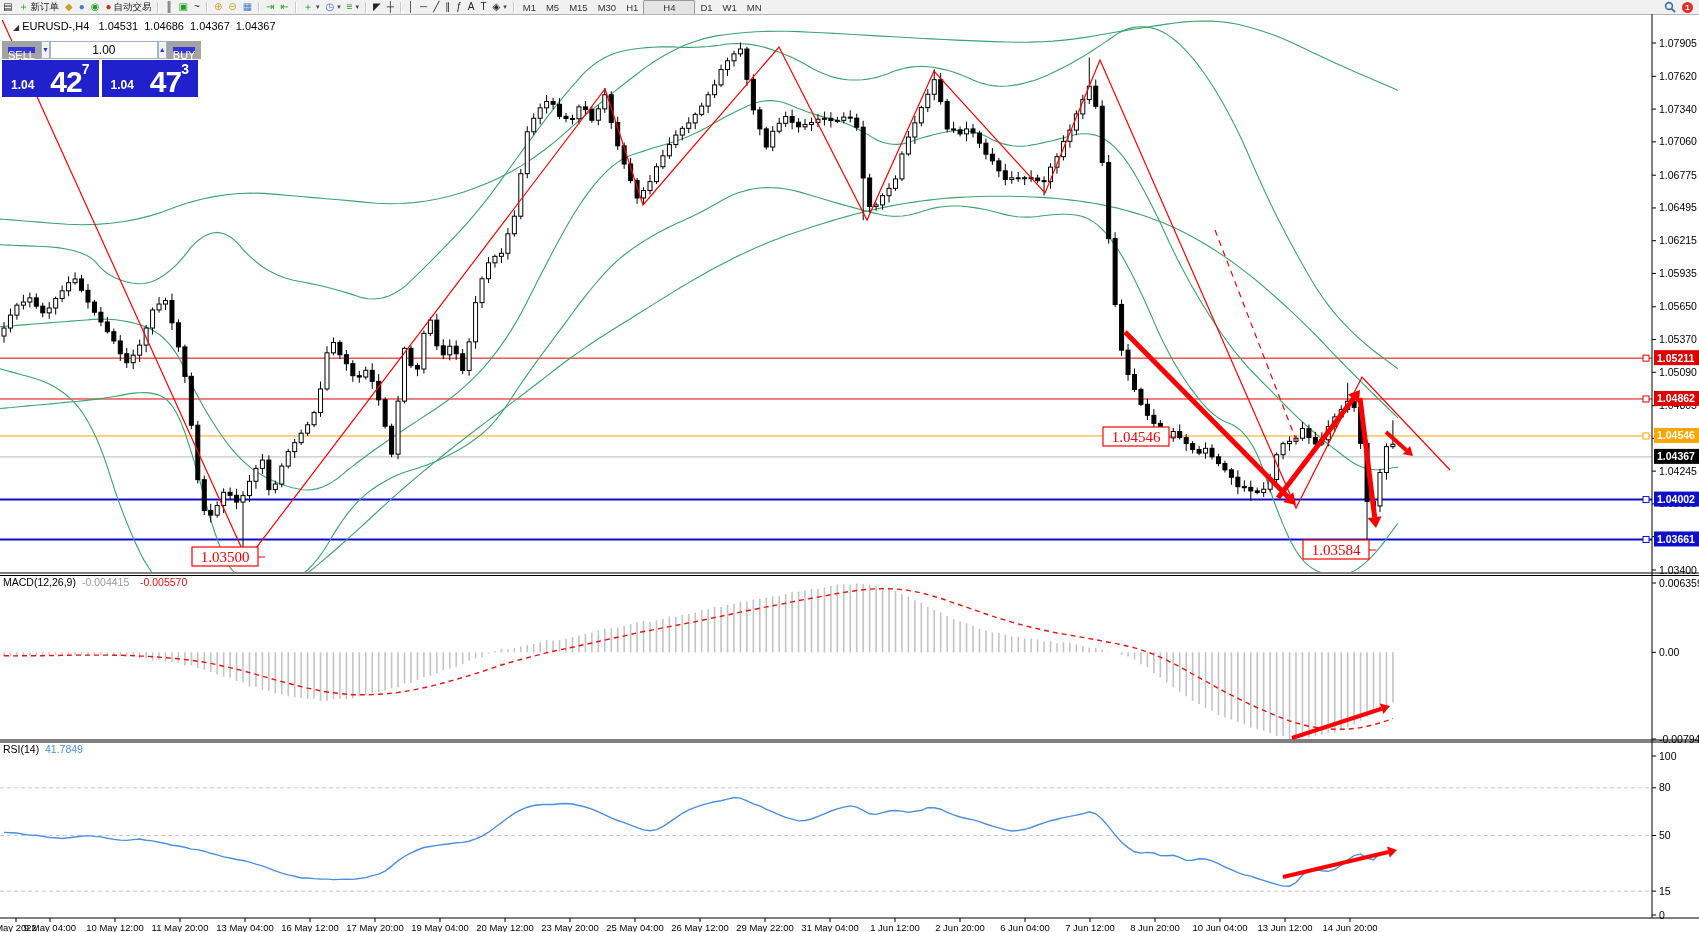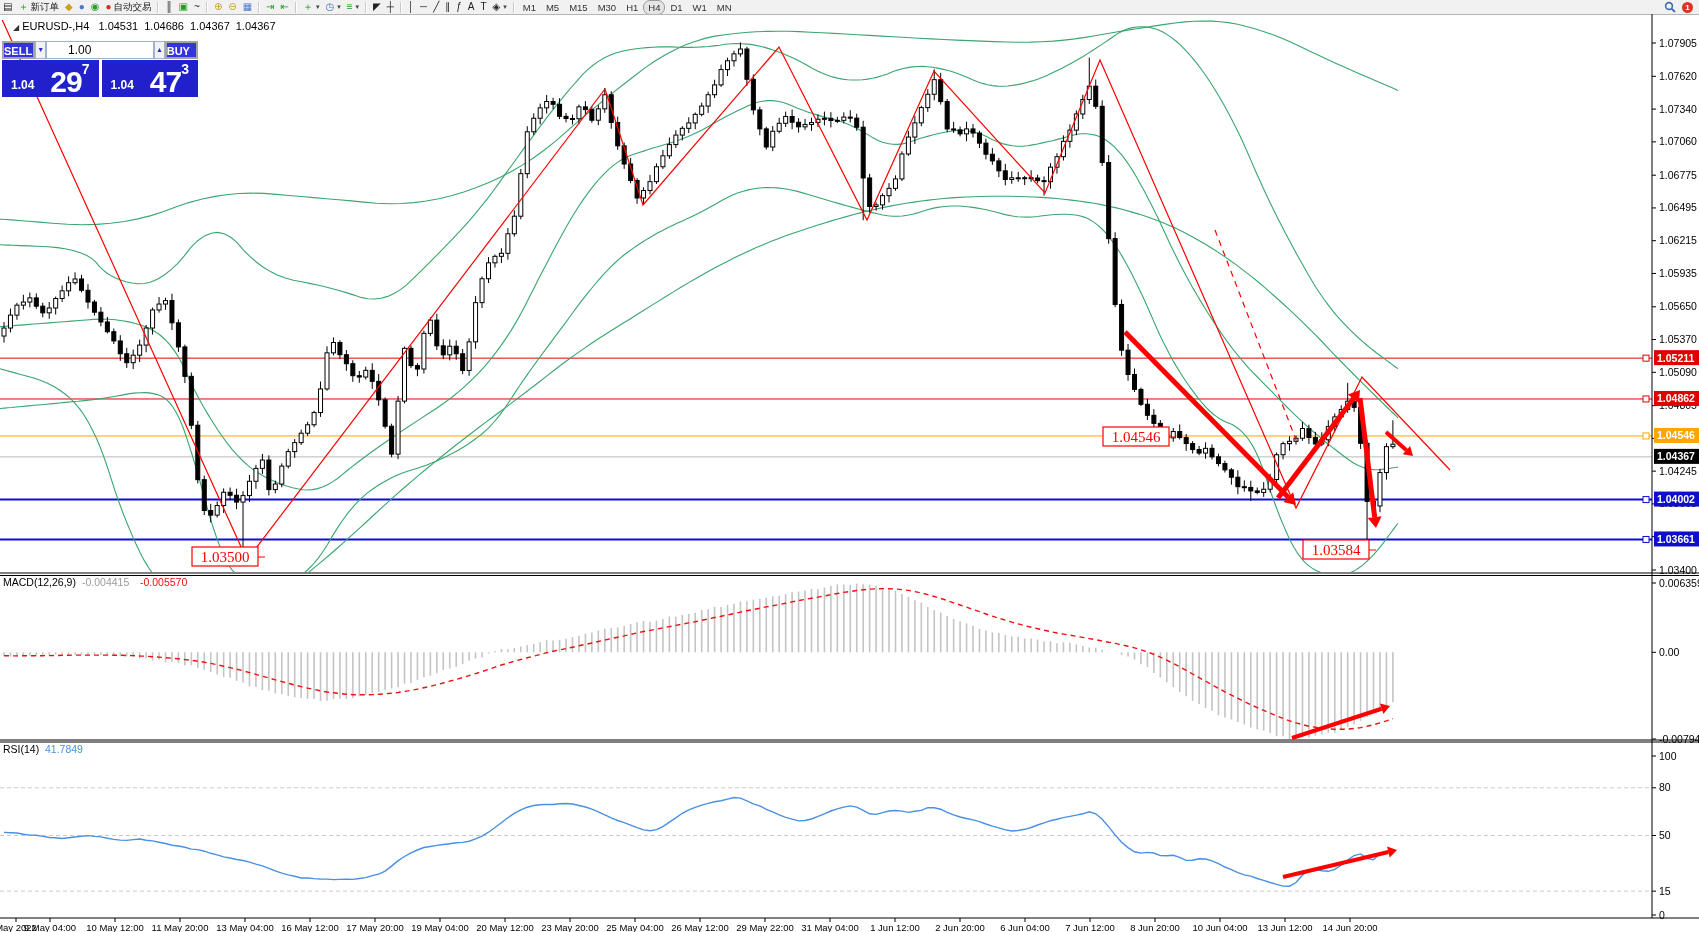--- a/index.html
+++ b/index.html
@@ -7,38 +7,38 @@
   #app{position:relative;width:1699px;height:932px;background:#fff;}
   
   #toolbar{position:absolute;left:0;top:0;width:1699px;height:14px;background:#f1f1f1;
     border-bottom:1px solid #b5b5b5;display:flex;align-items:center;font-size:9.5px;color:#222;
     white-space:nowrap;overflow:hidden;}
   .tbtn{height:13px;display:inline-flex;align-items:center;padding:0 3px;gap:2px;cursor:default;}
   .tico{font-size:10px;line-height:10px;}
   .tsep{width:1px;height:11px;background:#c9c9c9;margin:0 3px;border-right:1px solid #fff;}
   .drop{font-size:7px;color:#444;margin-left:1px;}
   .tf{padding:0 5px;color:#333;}
-  .tf.active{background:#e4e4e4;border:1px solid #9a9a9a;border-radius:7px;padding:0 4px;}
+  .tf.active{background:#e4e4e4;border:1px solid #9a9a9a;border-radius:1px;padding:0 19px;}
   .green{color:#1fa11f}.gold{color:#c8a227}.blue{color:#4a78c8}.red{color:#d03020}
   #tb-right{margin-left:auto;display:flex;align-items:center;gap:6px;padding-right:6px;}
   #notify{width:11px;height:11px;border-radius:50%;background:#e03224;color:#fff;font-size:8px;
     display:inline-flex;align-items:center;justify-content:center;font-weight:bold;}
   
   #chart-svg{position:absolute;left:0;top:14px;}
   #symbol-row{position:absolute;left:13px;top:20px;font-size:11px;color:#000;}
   #symbol-row .ic{font-size:8px;color:#333;margin-right:3px;}
   #symbol-row span{margin-right:6px;}
   
   #panel{position:absolute;left:2px;top:41px;width:196px;}
   #panel .r1{display:flex;height:18px;gap:0;}
-  .pbtn{background:#3434dc;color:#fff;border:2px solid #a3a3a3;font-weight:bold;font-size:11px;
+  .pbtn{background:#3434dc;color:#fff;border:6px solid #a3a3a3;font-weight:normal;font-size:11px;
     width:47px;text-align:left;line-height:16px;}
   .spin{width:14px;background:#f2f2f2;border:1px solid #9db4cf;font-size:7px;color:#2a2ae0;
     text-align:center;line-height:16px;}
-  #vol{width:64px;border:1px solid #9db4cf;font-size:12px;text-align:left;padding:0 21px;
+  #vol{width:64px;border:1px solid #9db4cf;font-size:12px;text-align:center;padding:0 21px;
     font-family:"Liberation Sans",sans-serif;}
   #panel .r2{display:flex;margin-top:1px;height:37px;gap:3px;}
   .bigprice{background:#2020cc;color:#fff;flex:1;display:flex;align-items:flex-end;
     justify-content:center;padding-bottom:2px;}
   .bp-small{font-size:12px;font-weight:bold;margin-right:16px;line-height:20px;}
   .bp-big{font-size:30px;line-height:26px;font-weight:bold;letter-spacing:-1px;}
   .bp-sup{font-size:14px;font-weight:bold;align-self:flex-start;margin-top:1px;}
 </style>
 </head>
 <body>
@@ -1024,21 +1024,21 @@
     <div class="r1">
       <div class="pbtn">SELL</div>
       <div class="spin">▼</div>
       <input id="vol" value="1.00" style="">
       <div class="spin">▲</div>
       <div class="pbtn">BUY</div>
     </div>
     <div class="r2">
       <div class="bigprice">
         <span class="bp-small">1.04</span>
-        <span class="bp-big">29</span>
+        <span class="bp-big">42</span>
         <span class="bp-sup">7</span>
       </div>
       <div class="bigprice">
         <span class="bp-small">1.04</span>
         <span class="bp-big">47</span>
         <span class="bp-sup">3</span>
       </div>
     </div>
   </div>
 </div>

